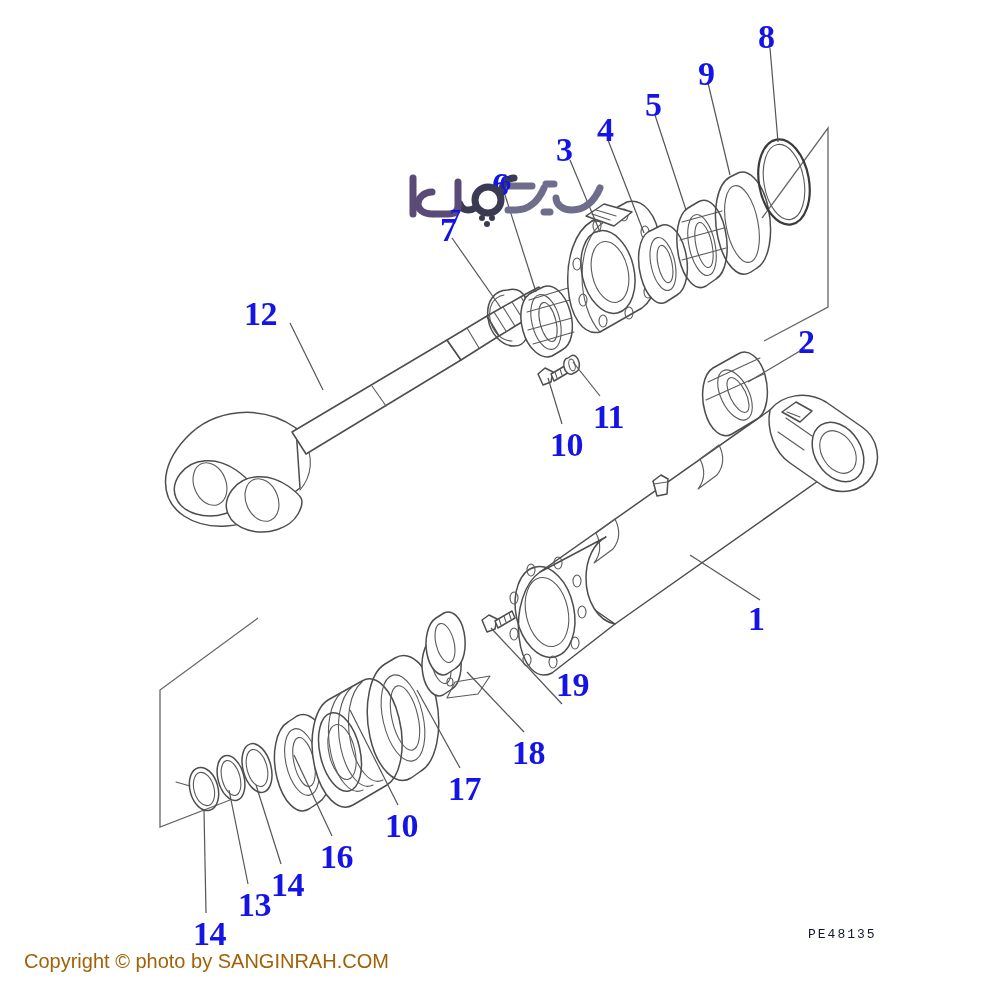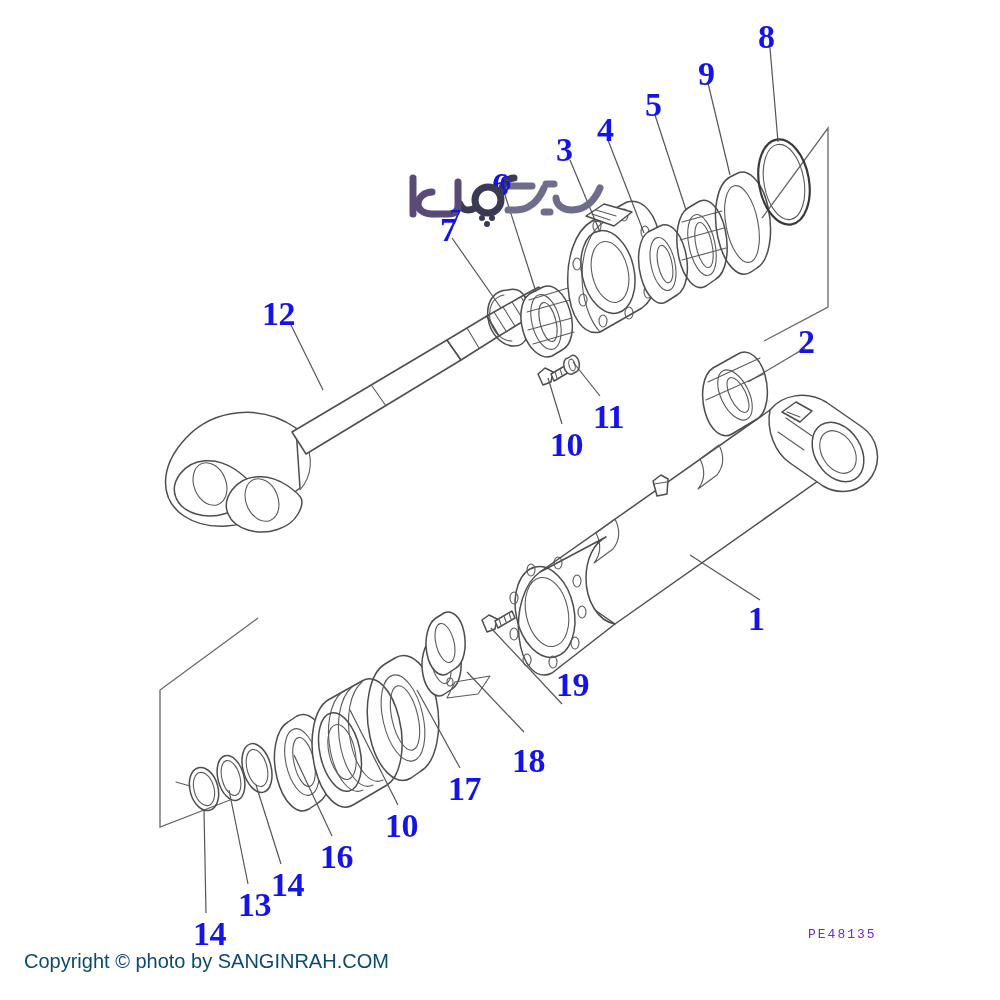--- a/index.html
+++ b/index.html
@@ -35,31 +35,31 @@
     letter-spacing: -0.5px;
     white-space: nowrap;
     user-select: none;
   }
   #copyright-line {
     position: absolute;
     left: 24px;
     top: 950px;
     font-family: "Liberation Sans", sans-serif;
     font-size: 20px;
-    color: #0c4a6e;
+    color: #a16207;
     white-space: nowrap;
   }
   #figure-code {
     position: absolute;
     left: 808px;
     top: 927px;
     font-family: "Liberation Mono", monospace;
     font-size: 13px;
     letter-spacing: 2px;
-    color: #6d28d9;
+    color: #0f172a;
     white-space: nowrap;
   }
   #watermark {
     position: absolute;
     left: 404px;
     top: 168px;
     width: 212px;
     height: 62px;
     user-select: none;
   }
@@ -316,28 +316,28 @@
   <div class="callout" style="left:798px; top:325px;">2</div>
   <div class="callout" style="left:556px; top:133px;">3</div>
   <div class="callout" style="left:597px; top:113px;">4</div>
   <div class="callout" style="left:645px; top:88px;">5</div>
   <div class="callout" style="left:492px; top:168px;">6</div>
   <div class="callout" style="left:440px; top:213px;">7</div>
   <div class="callout" style="left:758px; top:20px;">8</div>
   <div class="callout" style="left:698px; top:57px;">9</div>
   <div class="callout" style="left:550px; top:428px;">10</div>
   <div class="callout" style="left:593px; top:400px;">11</div>
-  <div class="callout" style="left:262px; top:297px;text-align:right;">12</div>
+  <div class="callout" style="left:244px; top:297px;text-align:right;">12</div>
   <div class="callout" style="left:238px; top:888px;">13</div>
   <div class="callout" style="left:193px; top:917px;">14</div>
   <div class="callout" style="left:271px; top:868px;">14</div>
   <div class="callout" style="left:385px; top:809px;">10</div>
   <div class="callout" style="left:320px; top:840px;text-align:center;">16</div>
   <div class="callout" style="left:448px; top:772px;">17</div>
-  <div class="callout" style="left:512px; top:736px;margin-top:8px;">18</div>
+  <div class="callout" style="left:512px; top:736px;">18</div>
   <div class="callout" style="left:556px; top:668px;">19</div>
 
   <div id="watermark" title="سنگین راه">
     <svg viewBox="0 0 212 62">
       <g fill="none" stroke="#6e6e8c" stroke-width="7" stroke-linecap="round" stroke-linejoin="round">
         <path d="M196 20 C190 34 180 42 168 42 C158 42 152 36 152 30"></path>
         <path d="M150 16 L142 16 M146 44 L140 44"></path>
         <path d="M140 20 C134 34 124 42 112 42 L104 42"></path>
         <path d="M104 18 L128 18"></path>
       </g>

